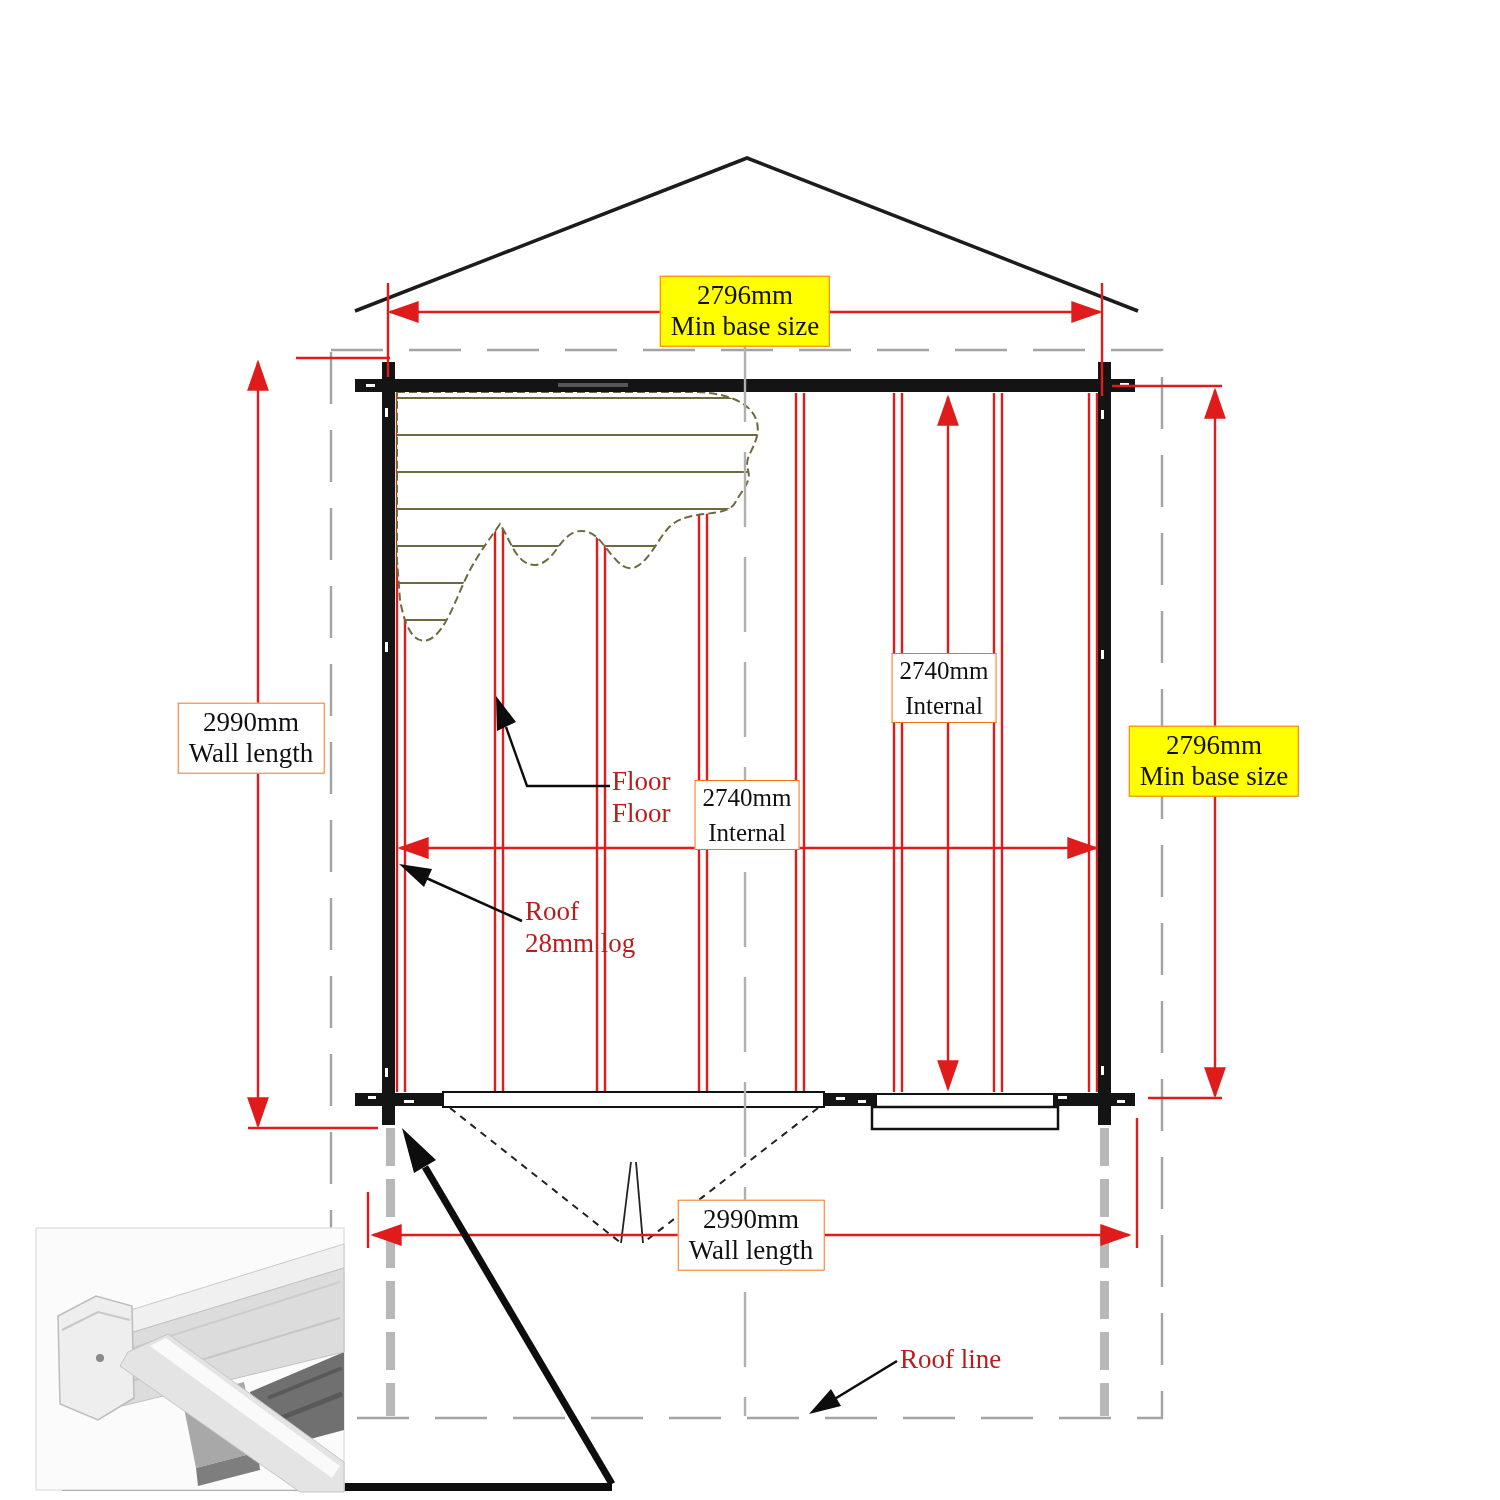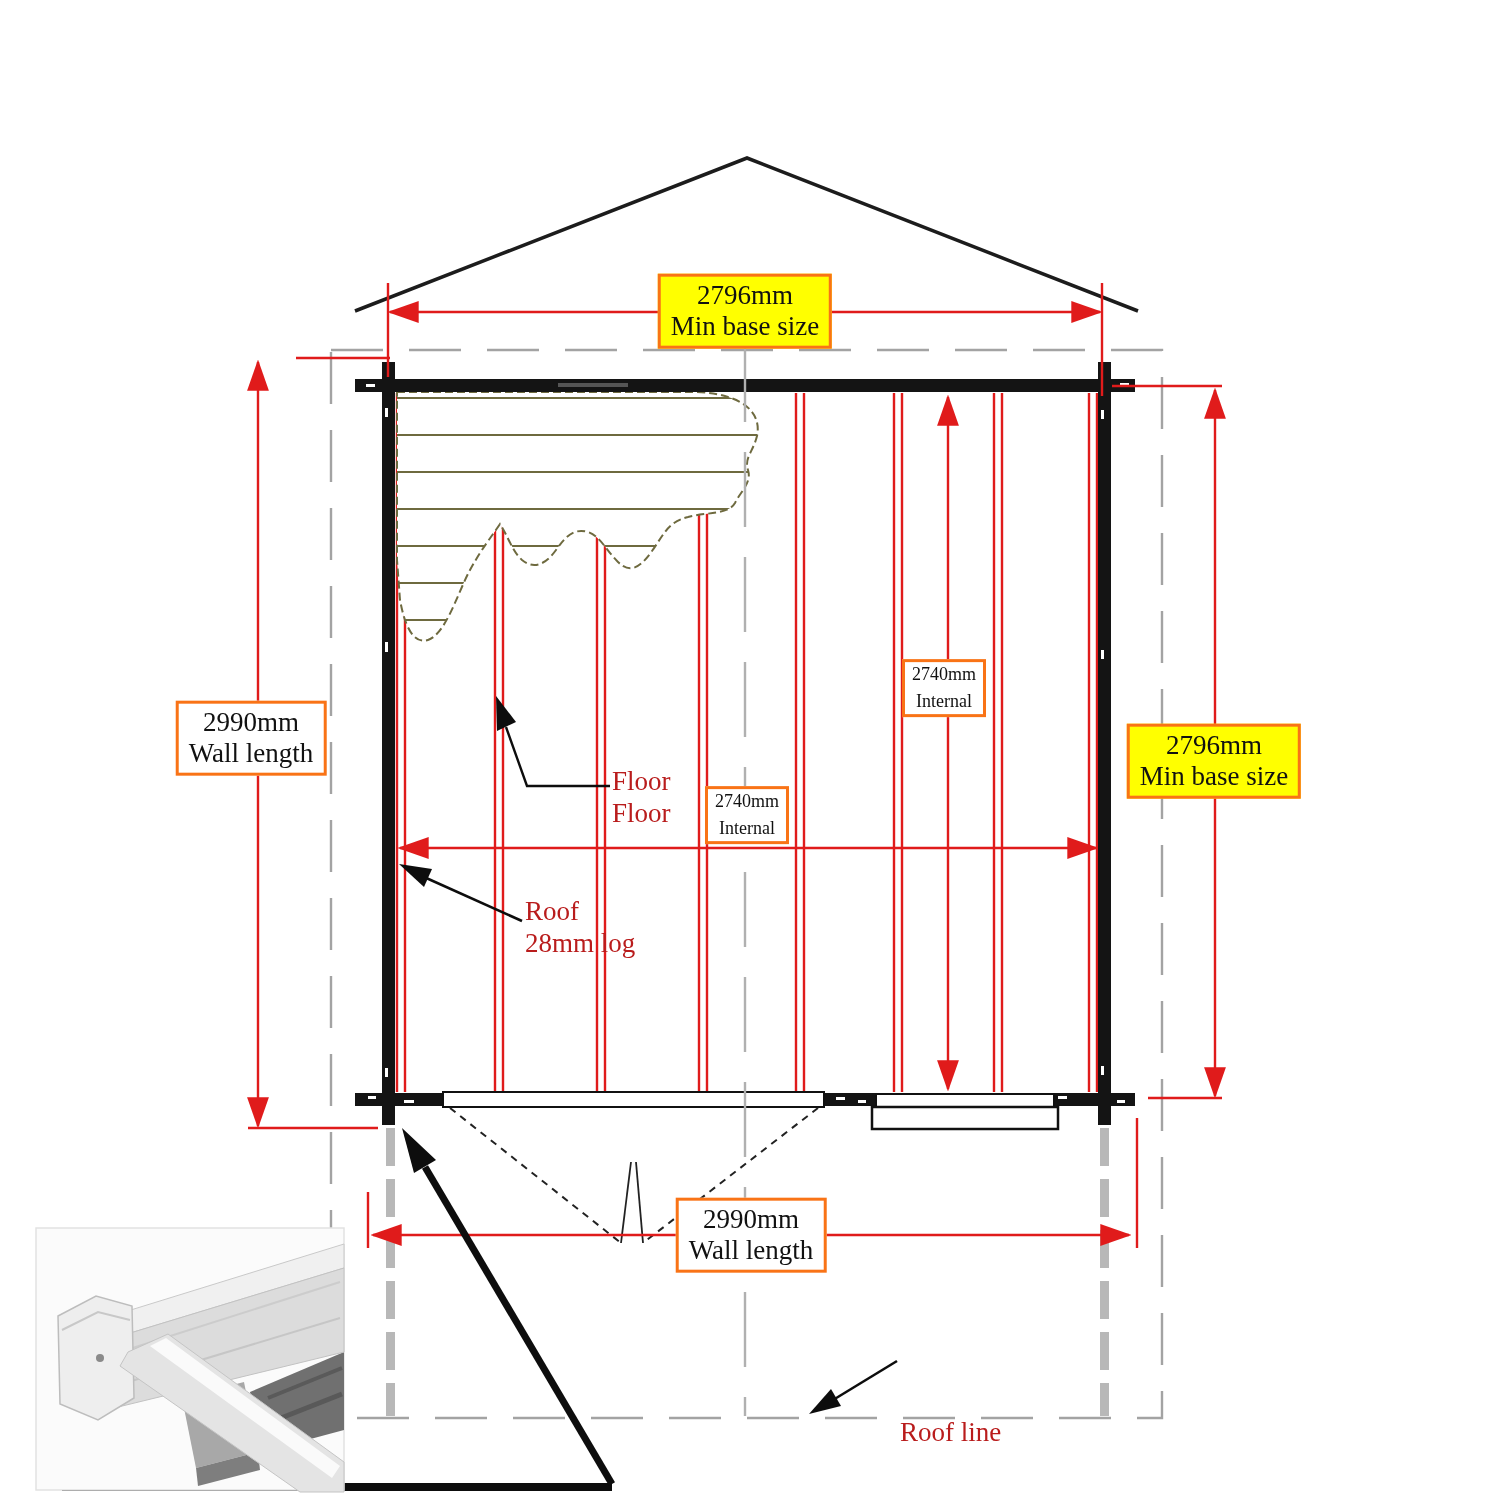--- a/index.html
+++ b/index.html
@@ -1,23 +1,23 @@
 <!DOCTYPE html>
 <html><head>
 <meta charset="utf-8">
 <style>
   html,body{margin:0;padding:0;background:#fff;}
   .canvas{position:relative;width:1500px;height:1500px;background:#fff;overflow:hidden;
           font-family:"Liberation Serif", serif;color:#111;}
   .canvas svg{position:absolute;left:0;top:0;}
   .dim-box{position:absolute;transform:translate(-50%,-50%);display:flex;flex-direction:column;
-           align-items:center;justify-content:center;text-align:center;border:3px solid #f97316;
+           align-items:center;justify-content:center;text-align:center;border:1px solid #f97316;
            background:#fff;font-size:27px;line-height:1.16;padding:3px 10px;white-space:nowrap;}
   .dim-box.yellow{background:#ffff00;}
-  .dim-box.small{font-size:18px;padding:2px 7px;gap:6px;}
+  .dim-box.small{font-size:25px;padding:2px 7px;gap:6px;}
   .ann{position:absolute;font-size:27px;line-height:1.18;color:#b91c1c;white-space:nowrap;}
   .ann span{display:block;}
 </style>
 </head>
 <body>
 
 <div class="canvas">
 
 <svg width="1500" height="1500" viewBox="0 0 1500 1500">
   <defs>
@@ -207,17 +207,17 @@
 <div class="ann" style="left:612px;top:766px">
   <span>Floor</span>
   <span>Floor</span>
 </div>
 
 <div class="ann" style="left:525px;top:896px">
   <span>Roof</span>
   <span>28mm log</span>
 </div>
 
-<div class="ann" style="left:900px;top:1417px">
+<div class="ann" style="left:900px;top:1344px">
   <span>Roof line</span>
 </div>
 
 </div>
 
 </body></html>

